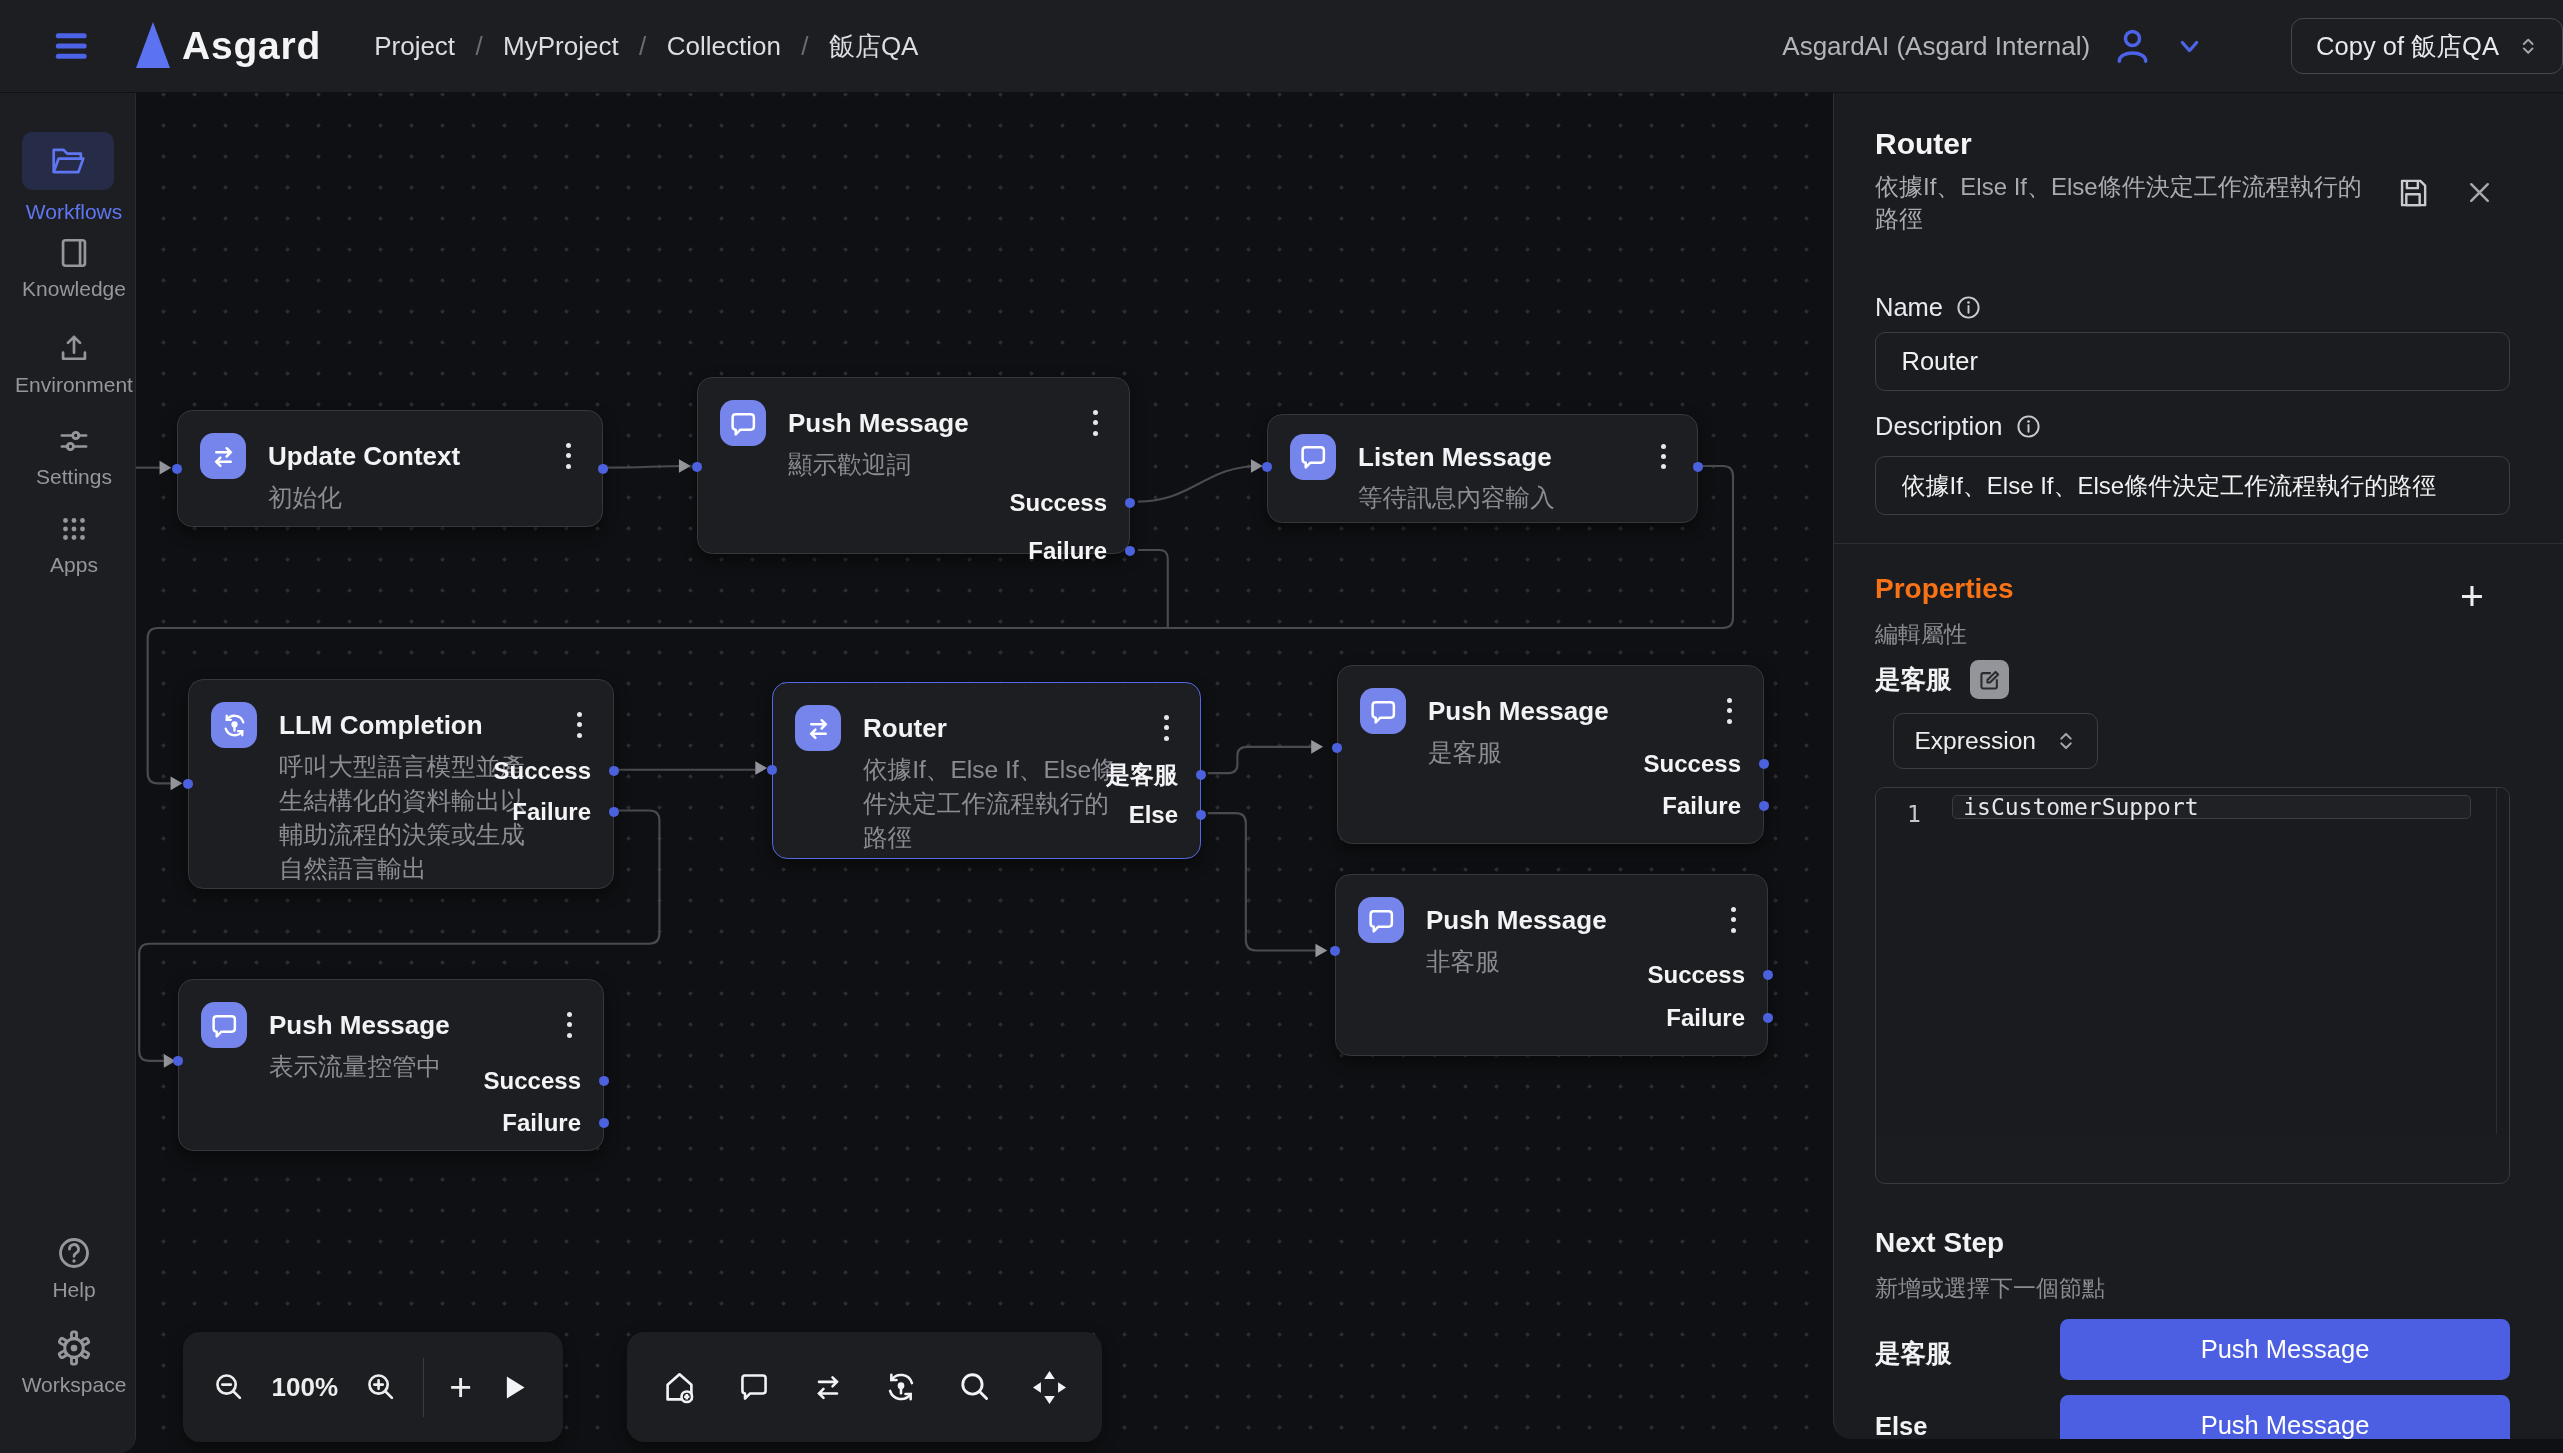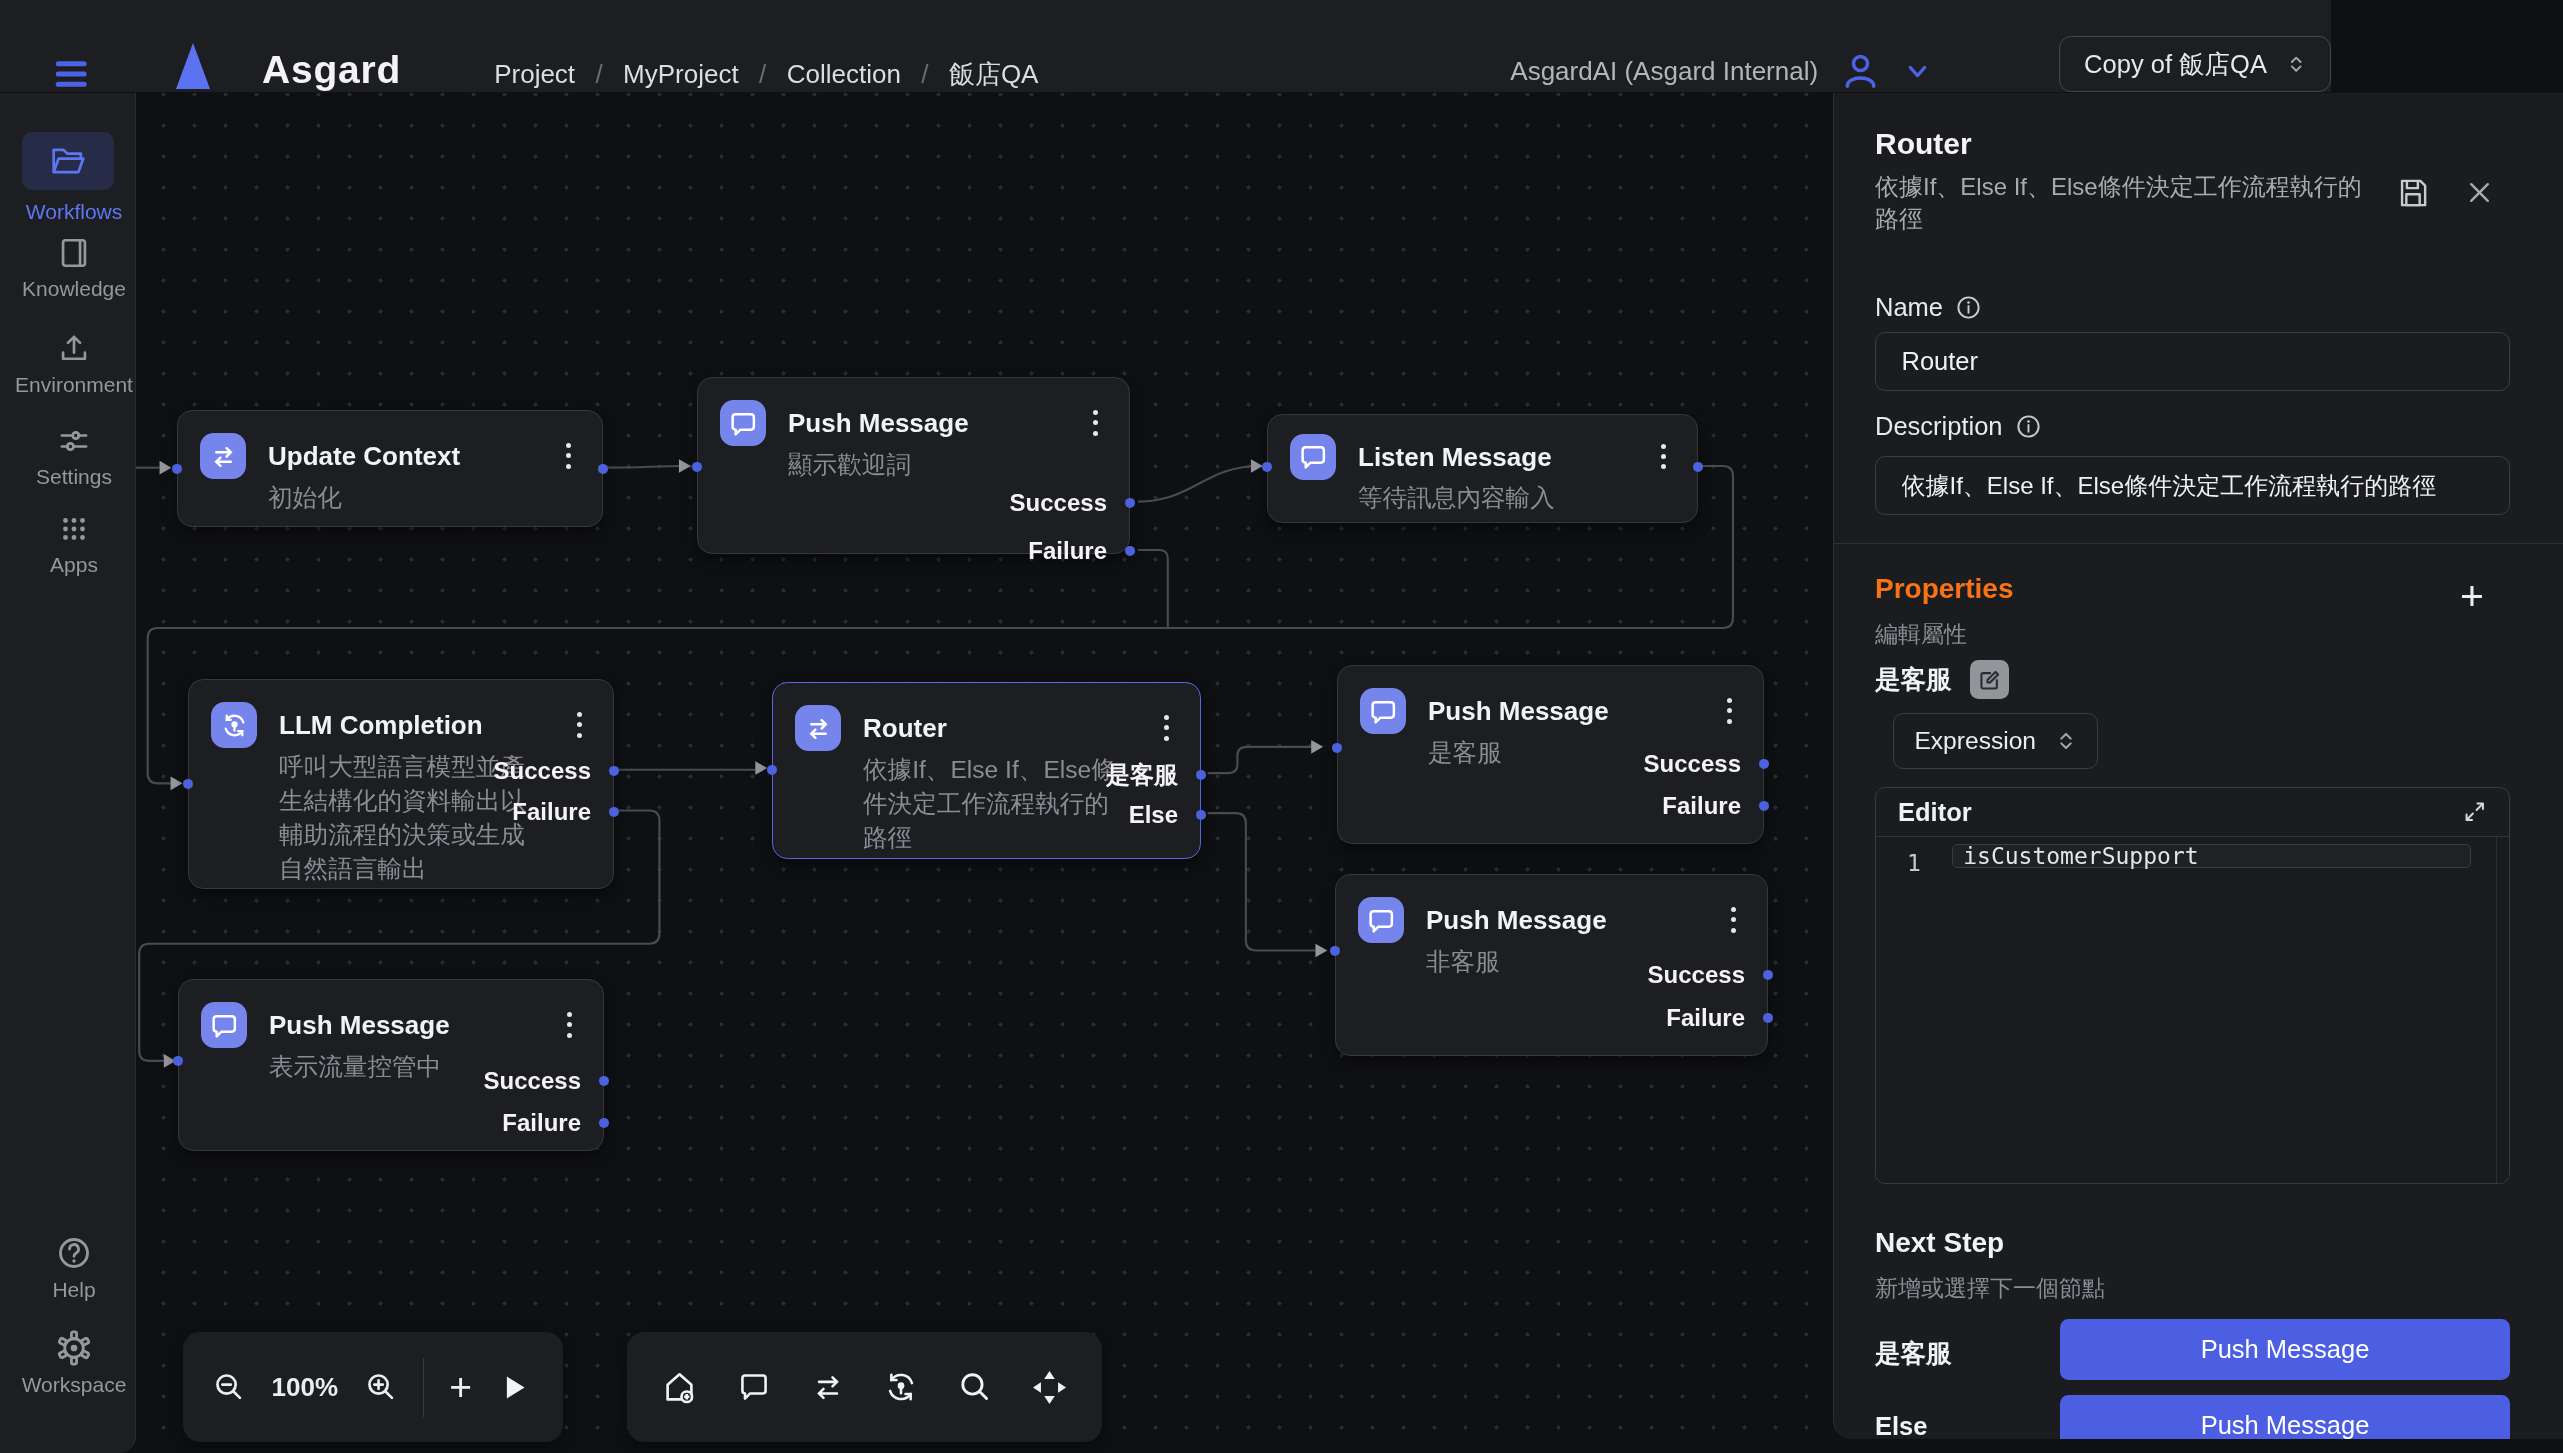--- a/index.html
+++ b/index.html
@@ -1,22 +1,22 @@
 <!DOCTYPE html>
 <html style="font-size:13.6px"><head>
 <meta charset="utf-8">
 <style>
   * { margin:0; padding:0; box-sizing:border-box; }
   html,body { width:2563px; height:1453px; overflow:hidden; background:#0f1013;
               font-family:"Liberation Sans", sans-serif; }
 
   
-  #navbar { position:absolute; left:0; top:0; width:2331px; height:93px;
+  #navbar { position:absolute; left:0; top:0; width:2563px; height:93px;
             background:#1d1e21; border-bottom:0.8px solid #101114;
-            display:flex; align-items:flex-end; z-index:40;gap:40px; }
+            display:flex; align-items:center; z-index:40; }
   #hamburger { margin-left:53px; cursor:pointer; }
   #logo-triangle { margin-left:44px; }
   #brand { margin-left:12px; font-size:39px; font-weight:700; color:#f4f4f6; letter-spacing:0.8px; }
   #breadcrumb { display:flex; align-items:center; gap:20.4px; margin-left:53px; font-size:26px; color:#dcdde0; }
   #breadcrumb .sep { color:#6c6d73; }
   #wf-selector { margin-left:53px; height:56px; padding:0 24px; border:0.8px solid #46474d; border-radius:12px;
                  display:flex; align-items:center; gap:18.7px; color:#e8e9ec; font-size:25.5px; background:transparent; cursor:pointer; }
   #nav-right { margin-left:auto; margin-right:34px; display:flex; align-items:center; gap:22px; }
   #account-label { font-size:26px; color:#b4b5ba; }
 
@@ -442,28 +442,20 @@
   </div>
 
   <div class="p-abs" id="type-select">
     <span>Expression</span>
     <svg width="22" height="22" viewBox="0 0 28 28" stroke="#a7a8ad" stroke-width="2.6" fill="none" stroke-linecap="round" stroke-linejoin="round">
         <path d="M8,11 L14,5 L20,11 M8,17 L14,23 L20,17"></path>
       </svg>
   </div>
 
   <div class="p-abs" id="editor-box">
-    <div id="editor-head">
-      <span id="editor-title">Editor</span>
-      <span class="icon-btn">
-        <svg width="25.5" height="25.5" viewBox="0 0 28 28" stroke="#d6d7da" stroke-width="2.2" fill="none" stroke-linecap="round" stroke-linejoin="round">
-            <path d="M17,5 h6 v6 M23,5 l-7,7 M11,23 H5 v-6 M5,23 l7,-7"></path>
-          </svg>
-      </span>
-    </div>
     <div id="editor-code">
       <span id="line-no">1</span>
       <div id="code-line">
         <span id="code-text">isCustomerSupport</span>
       </div>
       <span id="editor-scroll"></span>
     </div>
   </div>
 
   <div class="p-abs" id="next-title">Next Step</div>

